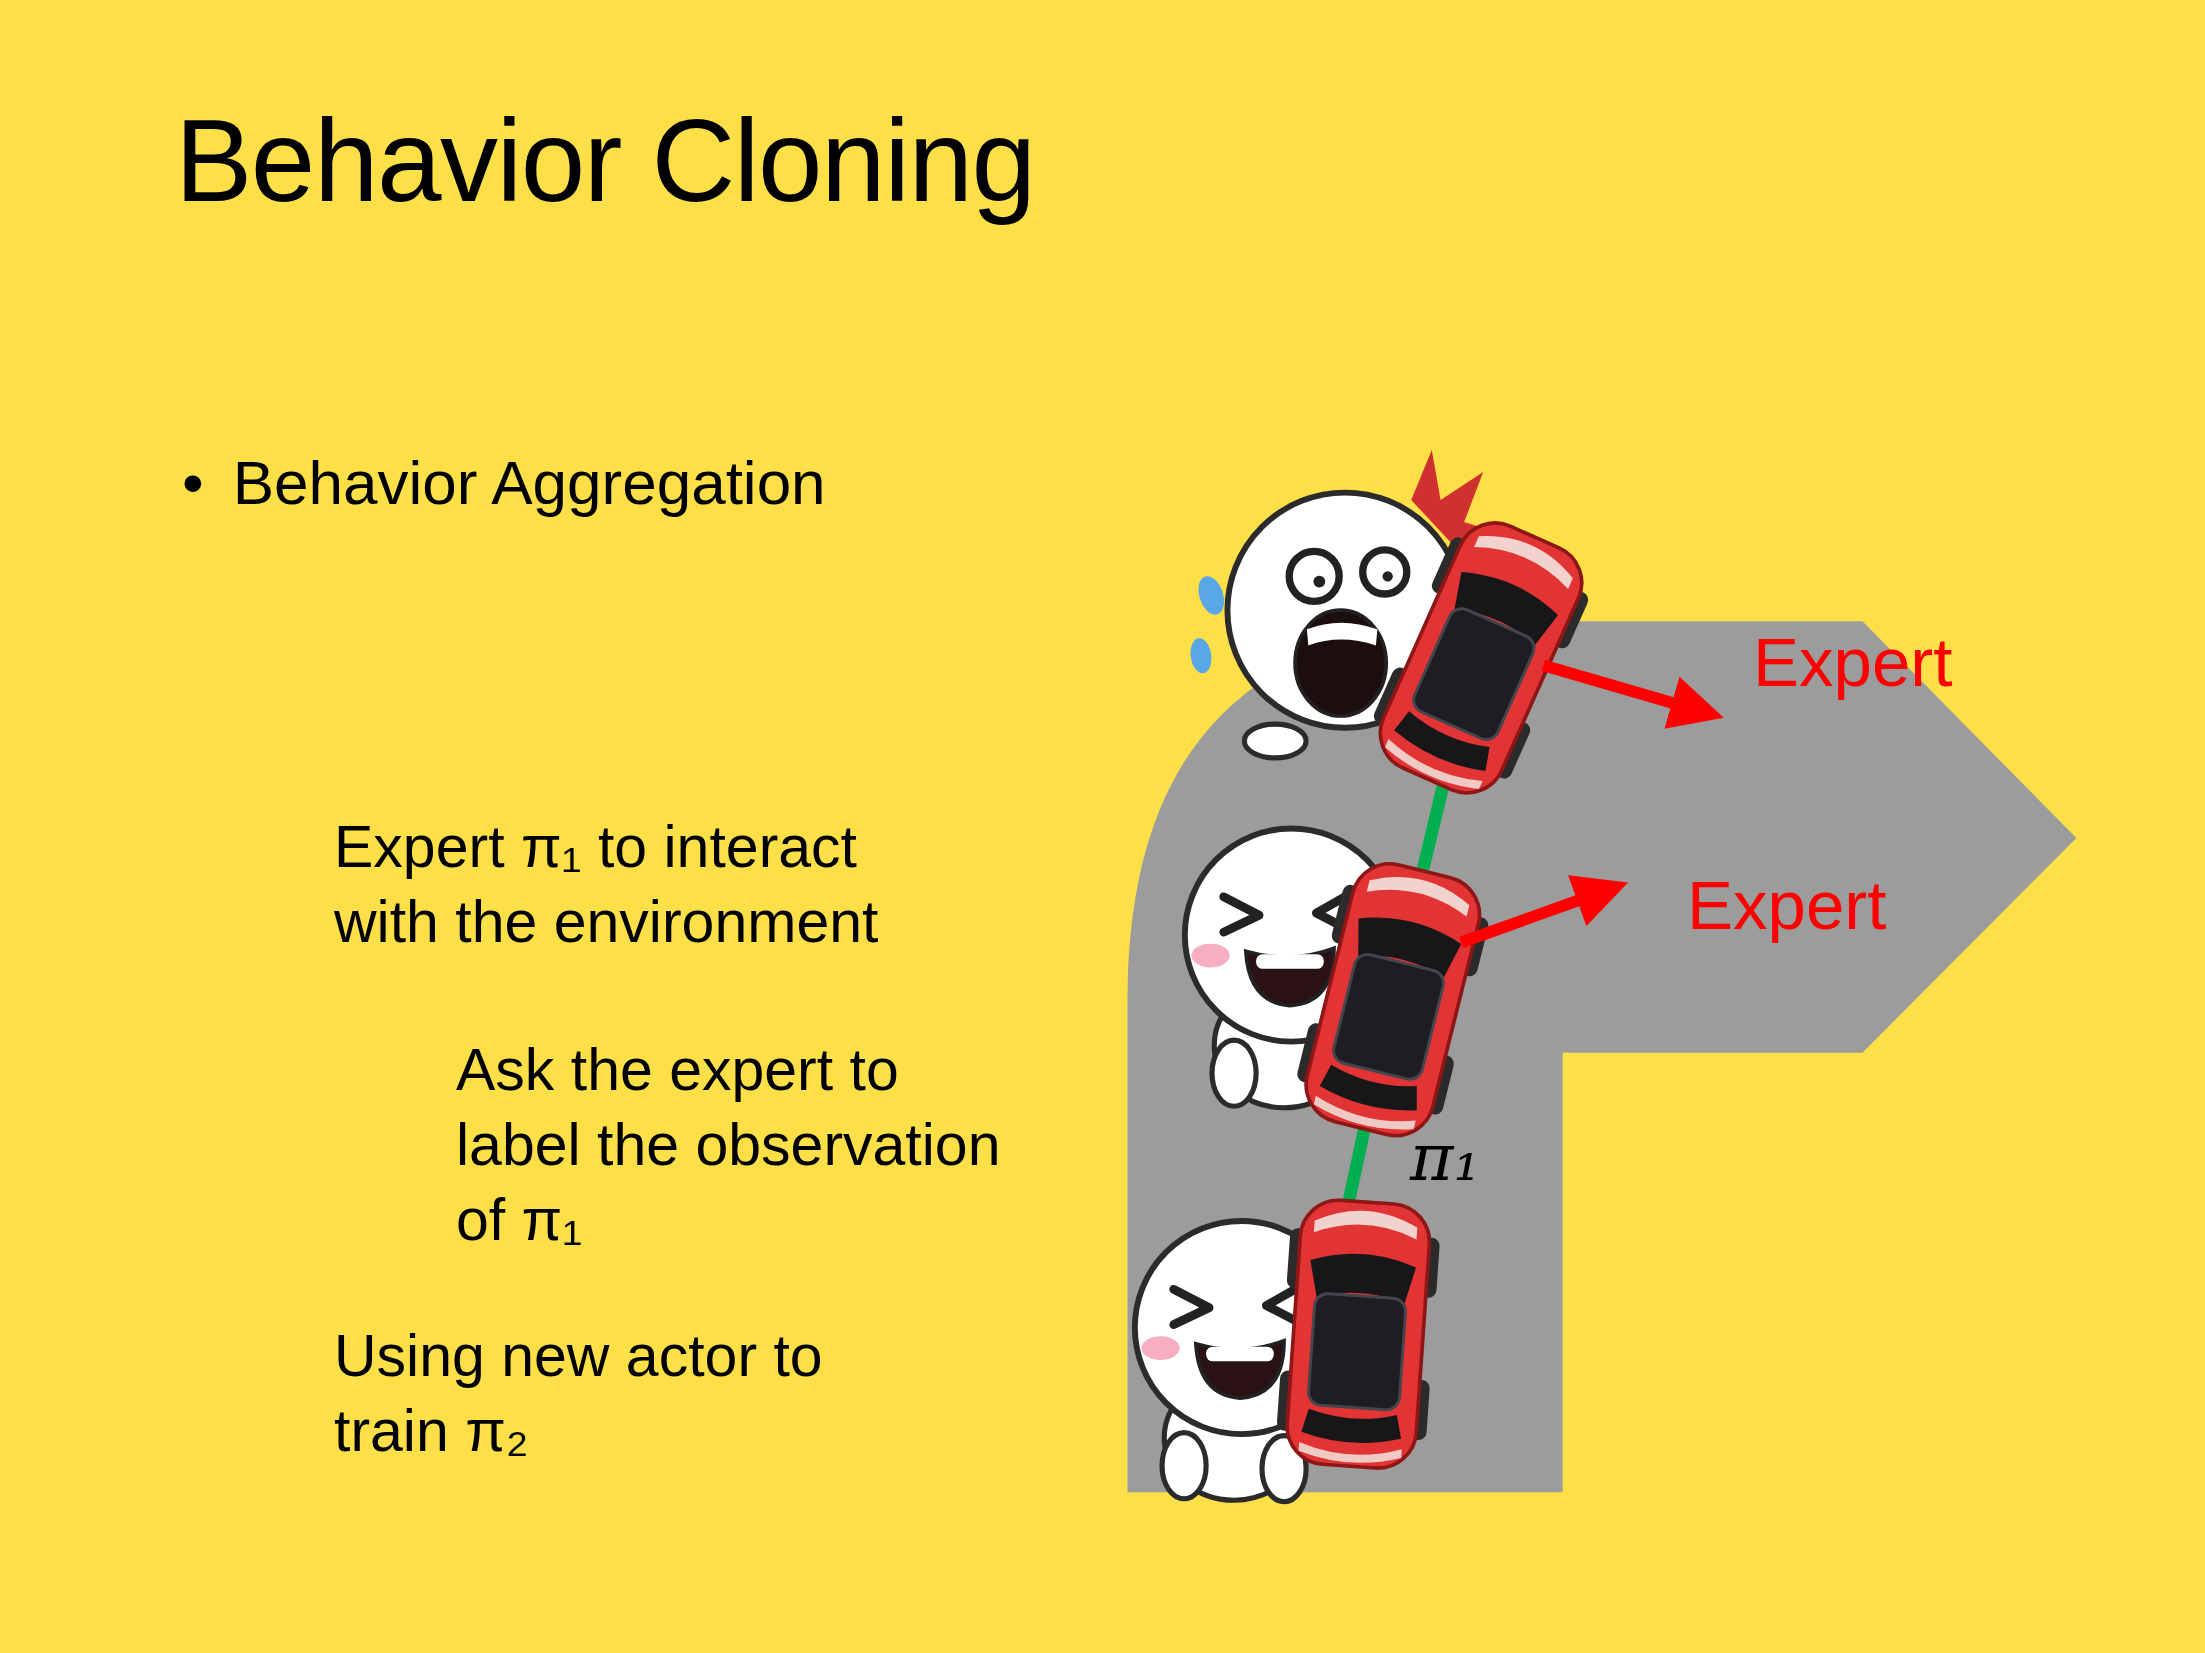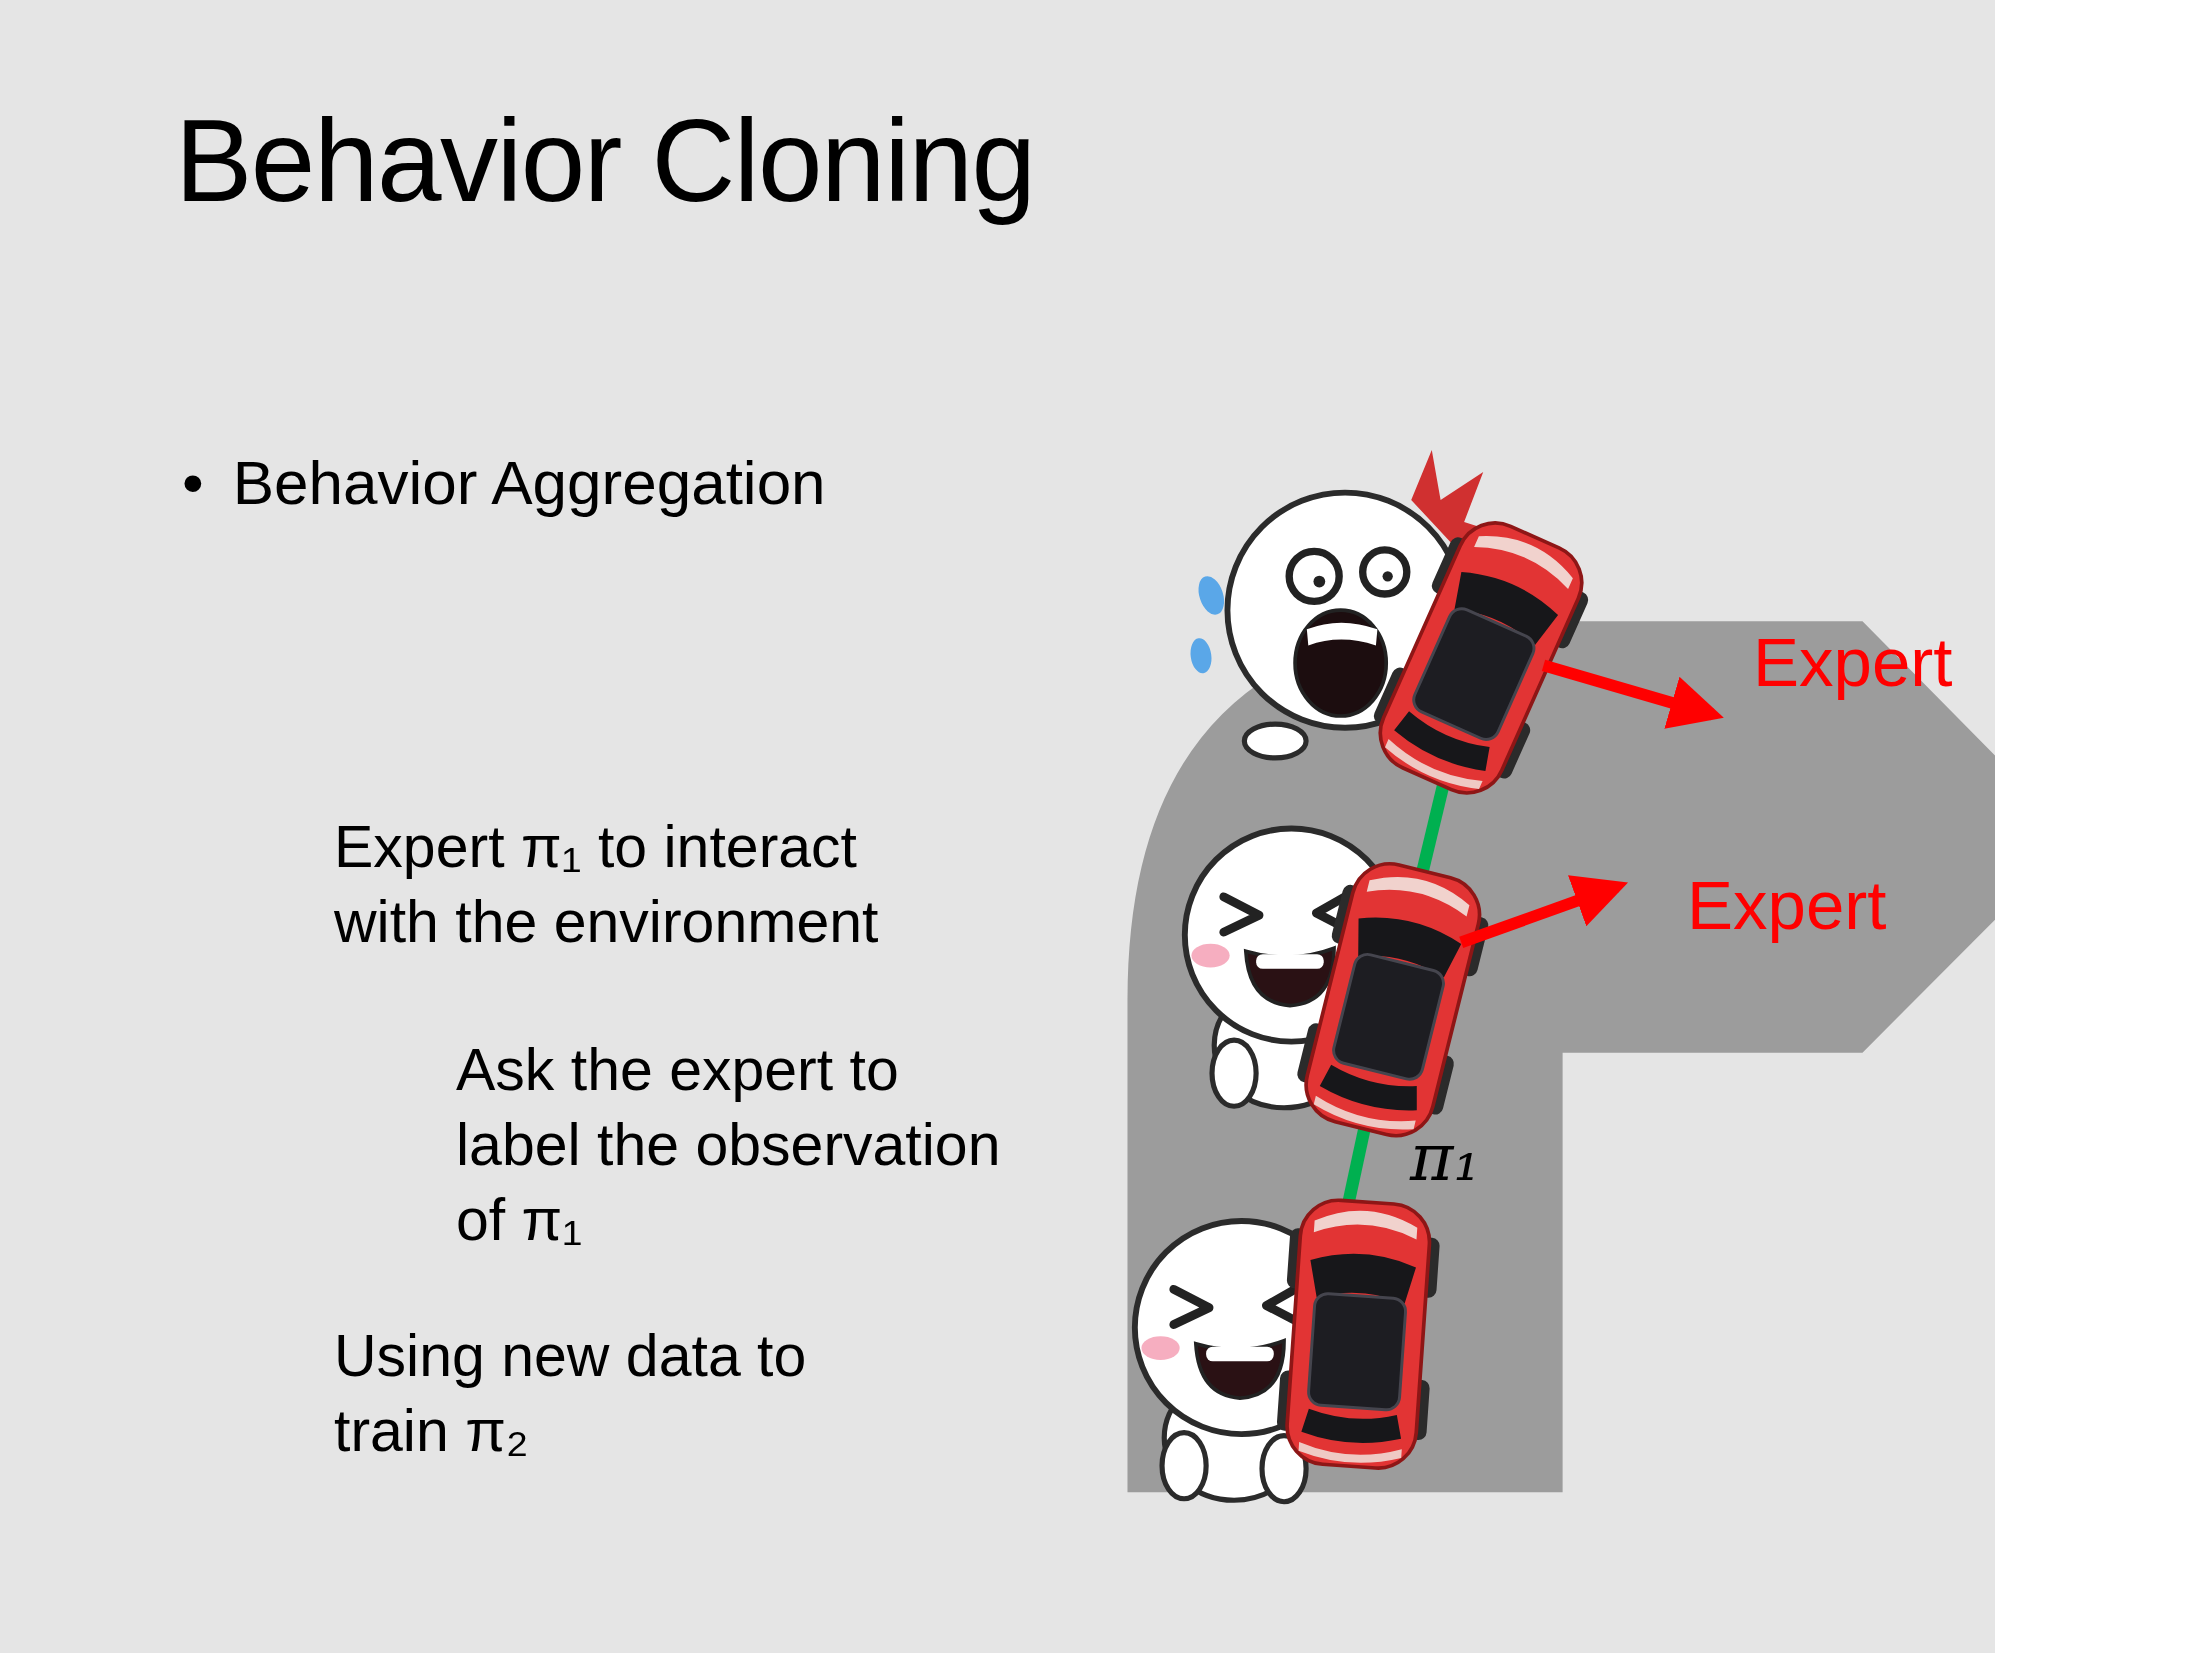--- a/index.html
+++ b/index.html
@@ -1,20 +1,20 @@
 <!DOCTYPE html>
 <html style="font-size:11.8px"><head>
 <meta charset="utf-8">
 <style>
   html, body { margin: 0; padding: 0; background: #ffffff; }
   .slide {
     position: relative;
-    width: 1995px;
+    width: 2205px;
     height: 1654px;
-    background: #e5e5e5;
+    background: #fde047;
     overflow: hidden;
     font-family: "Liberation Sans", sans-serif;
     color: #000000;
   }
   .title {
     position: absolute;
     left: 175px;
     top: 94px;
     font-size: 116px;
     font-weight: 400;
@@ -69,21 +69,21 @@
   <div class="bullet-row">
     <span>•</span>
     <span>Behavior Aggregation</span>
   </div>
 
   <div class="step" id="step2">Expert π₁ to interact
 with the environment</div>
   <div class="step" id="step3">Ask the expert to
 label the observation
 of π₁</div>
-  <div class="step" id="step4">Using new data to
+  <div class="step" id="step4">Using new actor to
 train π₂</div>
 
   <svg class="diagram-svg" viewBox="0 0 3000 2250">
     <defs>
       <marker id="arrowhead" markerWidth="4.6" markerHeight="4.6" refX="3.6" refY="2.3" orient="auto">
         <polygon points="0 0, 4.6 2.3, 0 4.6" fill="#ff0000"></polygon>
       </marker>
 
       <g id="car-shape">
         <rect x="-102" y="-138" width="26" height="82" rx="11" fill="#2b2b2b"></rect>

